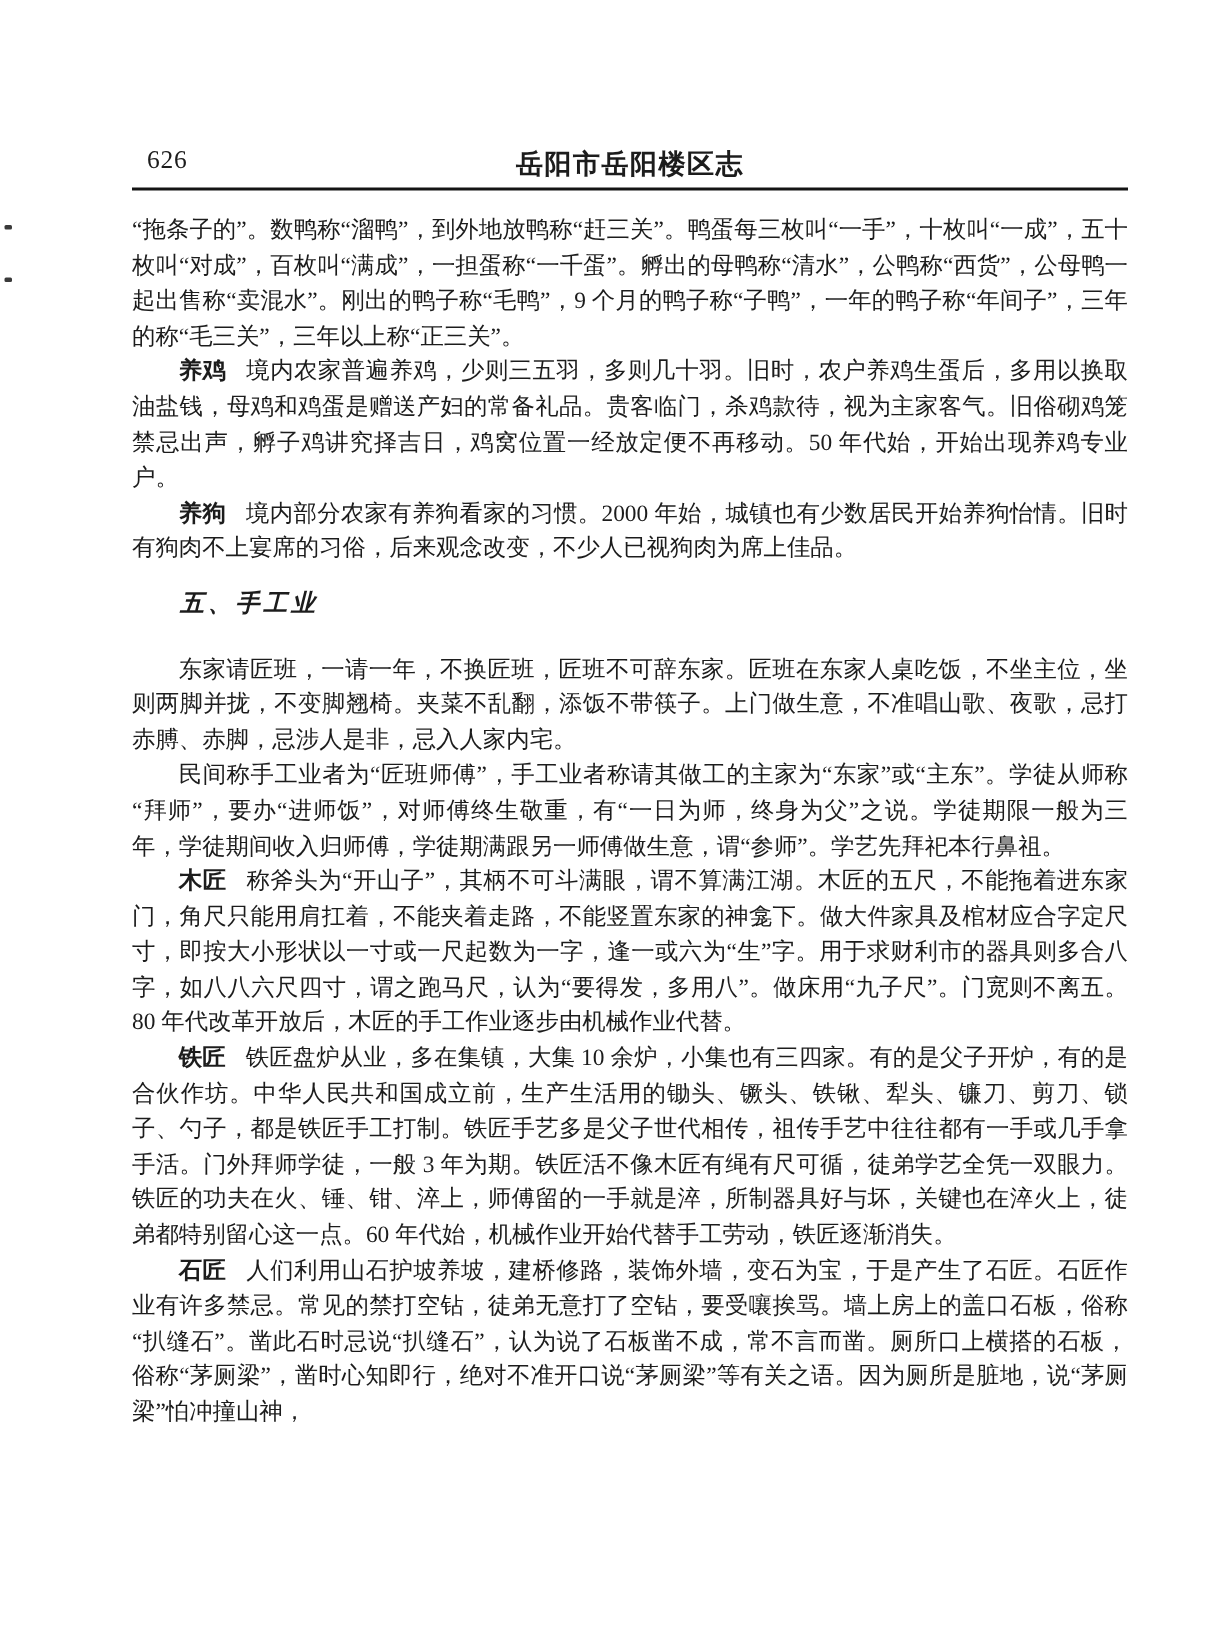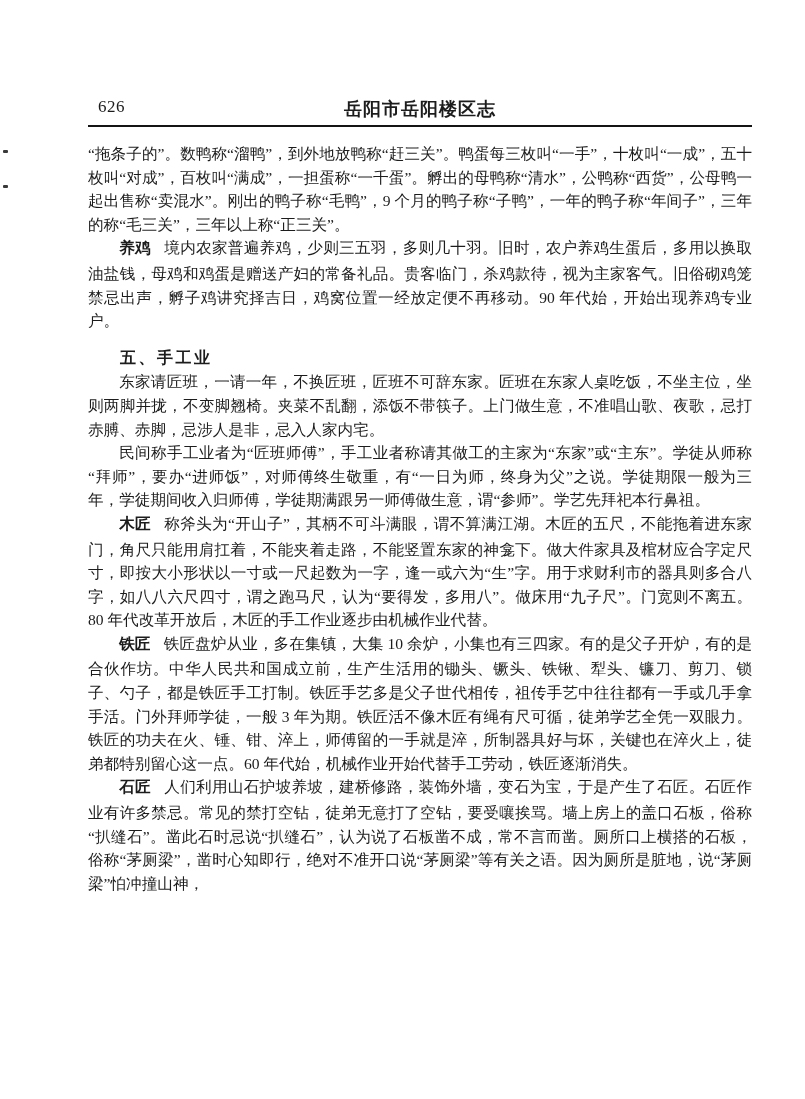--- a/index.html
+++ b/index.html
@@ -42,28 +42,29 @@
     font-size:15.6px;
     line-height:23.6px;
     text-align:justify;
   }
   .para{
     margin:0;
     text-indent:2em;
   }
   .para.no-indent{text-indent:0;}
   .plabel{
-    font-family:Liberation Mono, monospace;
+    font-family:Liberation Serif, serif;
     font-weight:bold;
     margin-top:12px;
   }
   .plabel:not(:empty){margin-right:.85em;}
   .section-heading{
-    margin:13px 0 1px 0;
+    margin:13px 0 20px 0;
     text-indent:2em;
+    font-style:italic;
     font-weight:bold;
     font-size:16px;
     letter-spacing:2.5px;
   }
   
   .scan-artifact{
     position:absolute;left:3px;width:5px;height:3px;background:#3a3a3a;border-radius:1px;
   }
   .artifact-1{top:150px;}
   .artifact-2{top:185px;}
@@ -79,22 +80,23 @@
   <div class="page-header">
     <span class="page-number">626</span>
     <div class="header-title">岳阳市岳阳楼区志</div>
   </div>
   <div class="header-rule"></div>
 
   <div class="body-text">
 
     <p class="para no-indent"><span>“拖条子的”。数鸭称“溜鸭”，到外地放鸭称“赶三关”。鸭蛋每三枚叫“一手”，十枚叫“一成”，五十枚叫“对成”，百枚叫“满成”，一担蛋称“一千蛋”。孵出的母鸭称“清水”，公鸭称“西货”，公母鸭一起出售称“卖混水”。刚出的鸭子称“毛鸭”，9 个月的鸭子称“子鸭”，一年的鸭子称“年间子”，三年的称“毛三关”，三年以上称“正三关”。</span></p>
 
-    <p class="para"><b class="plabel">养鸡</b><span>境内农家普遍养鸡，少则三五羽，多则几十羽。旧时，农户养鸡生蛋后，多用以换取油盐钱，母鸡和鸡蛋是赠送产妇的常备礼品。贵客临门，杀鸡款待，视为主家客气。旧俗砌鸡笼禁忌出声，孵子鸡讲究择吉日，鸡窝位置一经放定便不再移动。90 年代始，开始出现养鸡专业户。</span></p>
+    <p class="para"><b class="plabel">养鸡</b><span>境内农家普遍养鸡，少则三五羽，多则几十羽。旧时，农户养鸡生蛋后，多用以换取油盐钱，母鸡和鸡蛋是赠送产妇的常备礼品。贵客临门，杀鸡款待，视为主家客气。旧俗砌鸡笼禁忌出声，孵子鸡讲究择吉日，鸡窝位置一经放定便不再移动。50 年代始，开始出现养鸡专业户。</span></p>
 
+    <p class="para"><b class="plabel">养狗</b><span>境内部分农家有养狗看家的习惯。2000 年始，城镇也有少数居民开始养狗怡情。旧时有狗肉不上宴席的习俗，后来观念改变，不少人已视狗肉为席上佳品。</span></p>
 
     <h3 class="section-heading">五、手工业</h3>
 
     <p class="para"><span>东家请匠班，一请一年，不换匠班，匠班不可辞东家。匠班在东家人桌吃饭，不坐主位，坐则两脚并拢，不变脚翘椅。夹菜不乱翻，添饭不带筷子。上门做生意，不准唱山歌、夜歌，忌打赤膊、赤脚，忌涉人是非，忌入人家内宅。</span></p>
 
     <p class="para"><span>民间称手工业者为“匠班师傅”，手工业者称请其做工的主家为“东家”或“主东”。学徒从师称“拜师”，要办“进师饭”，对师傅终生敬重，有“一日为师，终身为父”之说。学徒期限一般为三年，学徒期间收入归师傅，学徒期满跟另一师傅做生意，谓“参师”。学艺先拜祀本行鼻祖。</span></p>
 
     <p class="para"><b class="plabel">木匠</b><span>称斧头为“开山子”，其柄不可斗满眼，谓不算满江湖。木匠的五尺，不能拖着进东家门，角尺只能用肩扛着，不能夹着走路，不能竖置东家的神龛下。做大件家具及棺材应合字定尺寸，即按大小形状以一寸或一尺起数为一字，逢一或六为“生”字。用于求财利市的器具则多合八字，如八八六尺四寸，谓之跑马尺，认为“要得发，多用八”。做床用“九子尺”。门宽则不离五。80 年代改革开放后，木匠的手工作业逐步由机械作业代替。</span></p>
 
     <p class="para"><b class="plabel">铁匠</b><span>铁匠盘炉从业，多在集镇，大集 10 余炉，小集也有三四家。有的是父子开炉，有的是合伙作坊。中华人民共和国成立前，生产生活用的锄头、镢头、铁锹、犁头、镰刀、剪刀、锁子、勺子，都是铁匠手工打制。铁匠手艺多是父子世代相传，祖传手艺中往往都有一手或几手拿手活。门外拜师学徒，一般 3 年为期。铁匠活不像木匠有绳有尺可循，徒弟学艺全凭一双眼力。铁匠的功夫在火、锤、钳、淬上，师傅留的一手就是淬，所制器具好与坏，关键也在淬火上，徒弟都特别留心这一点。60 年代始，机械作业开始代替手工劳动，铁匠逐渐消失。</span></p>

